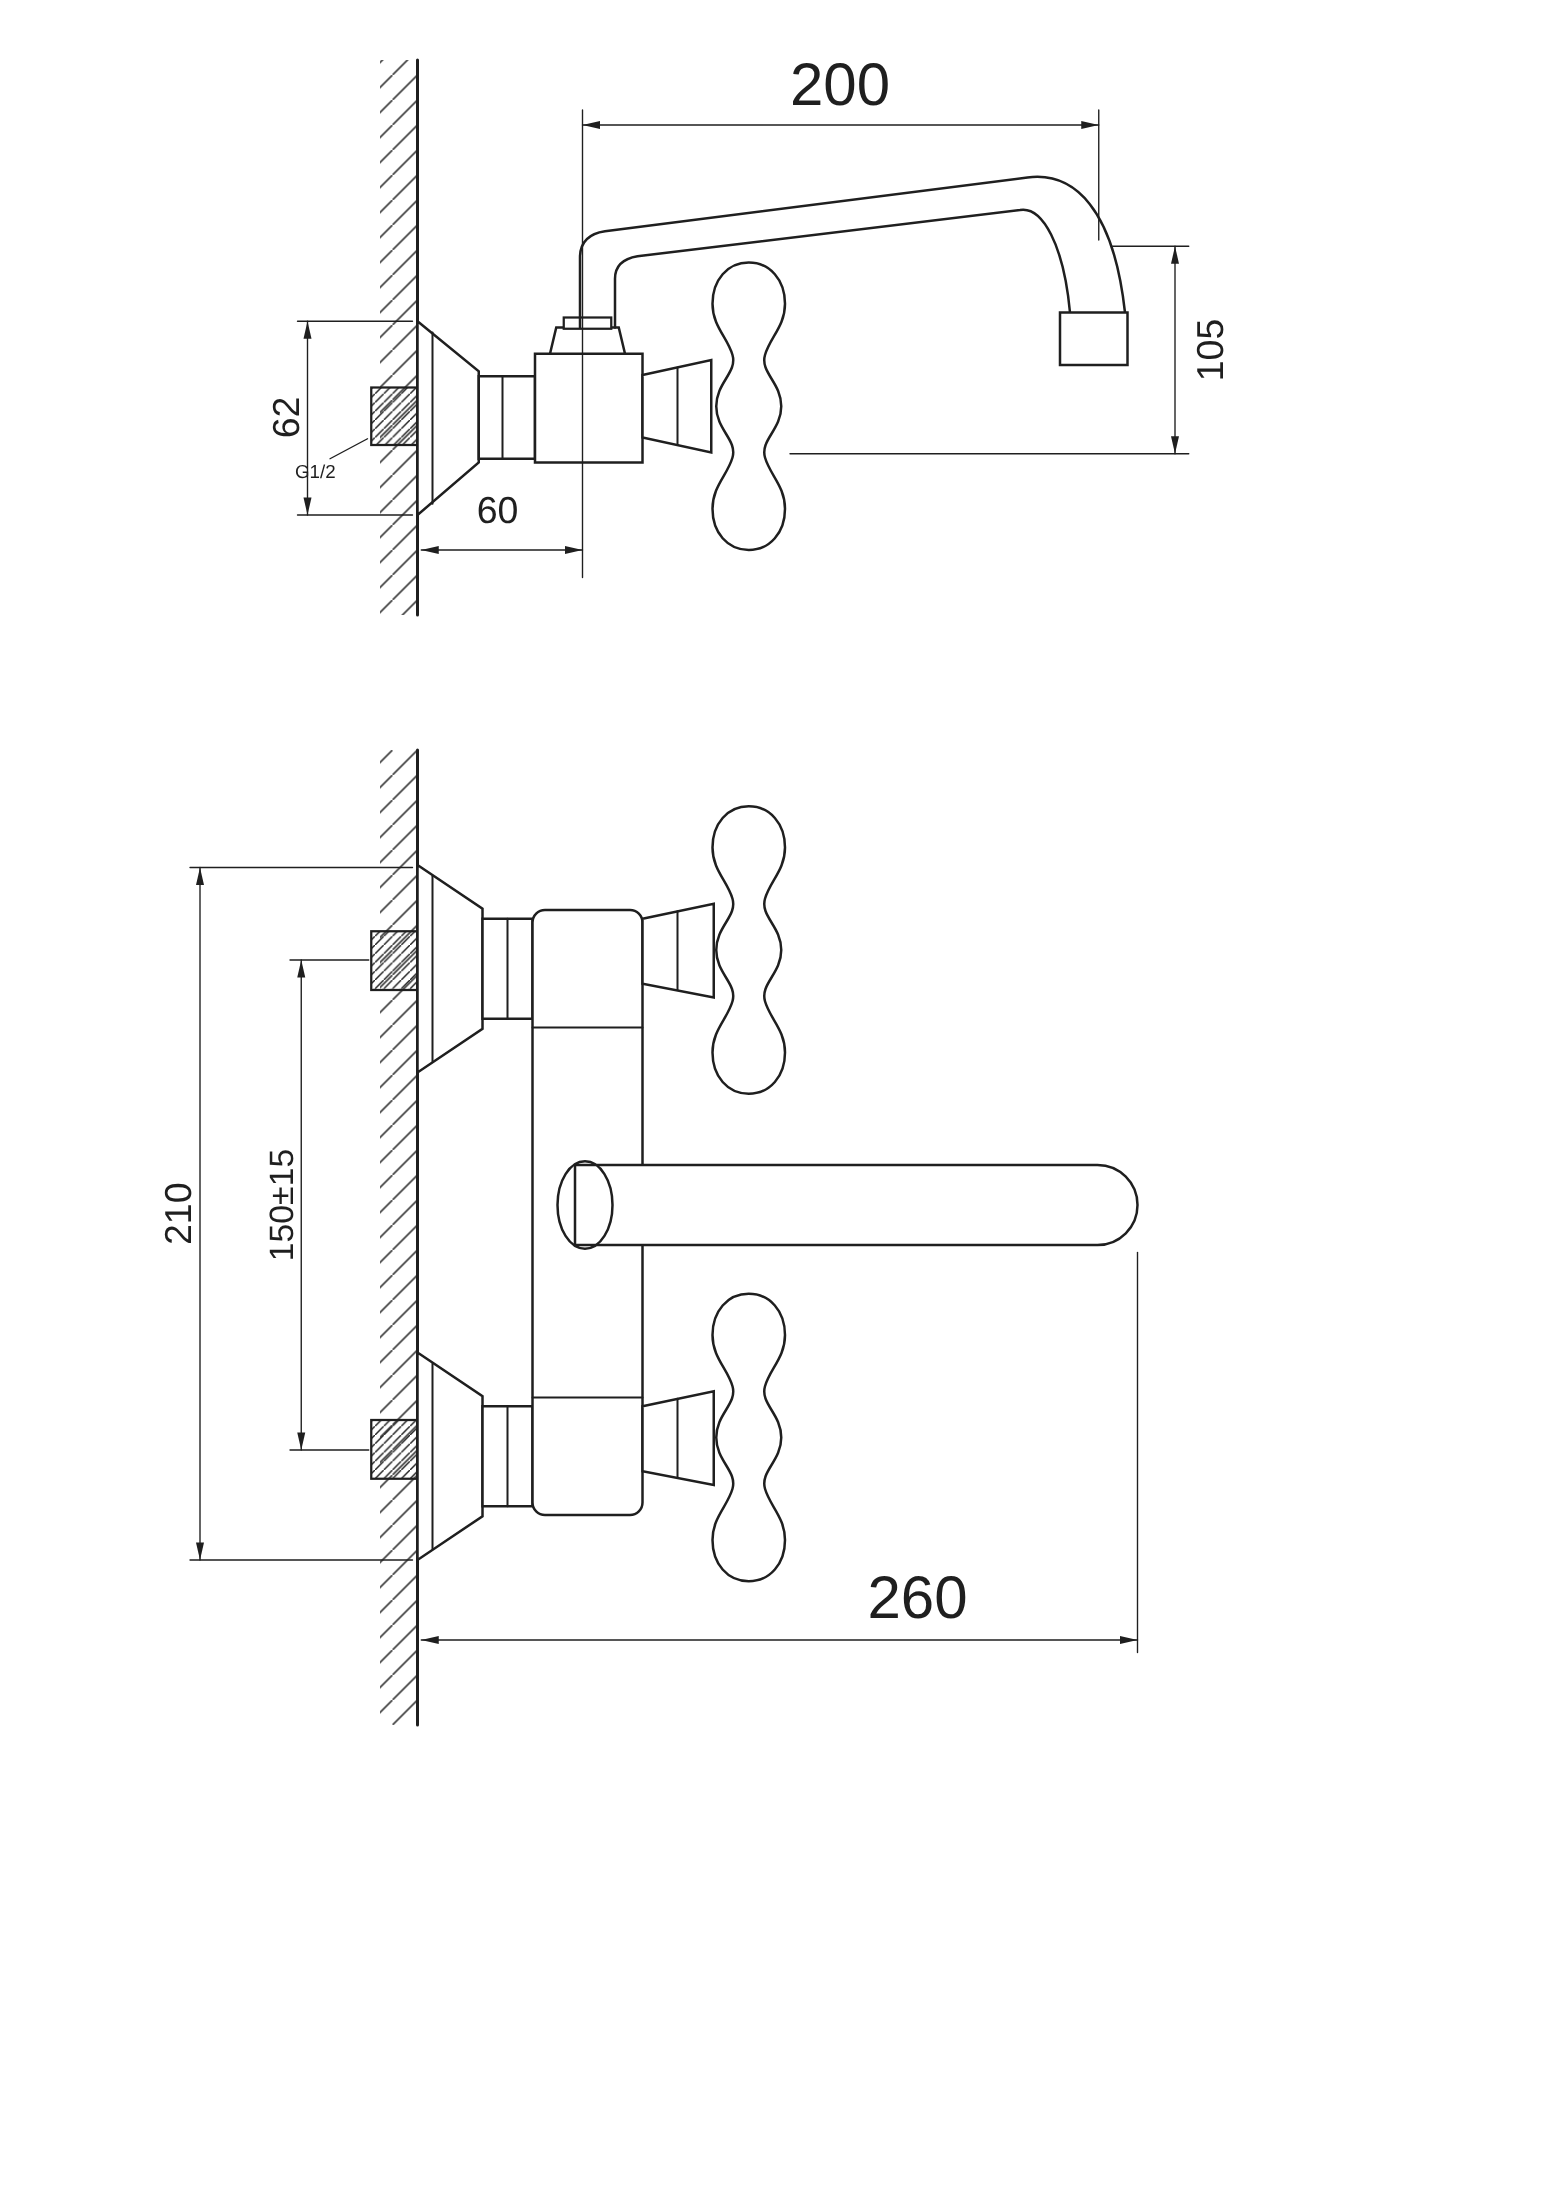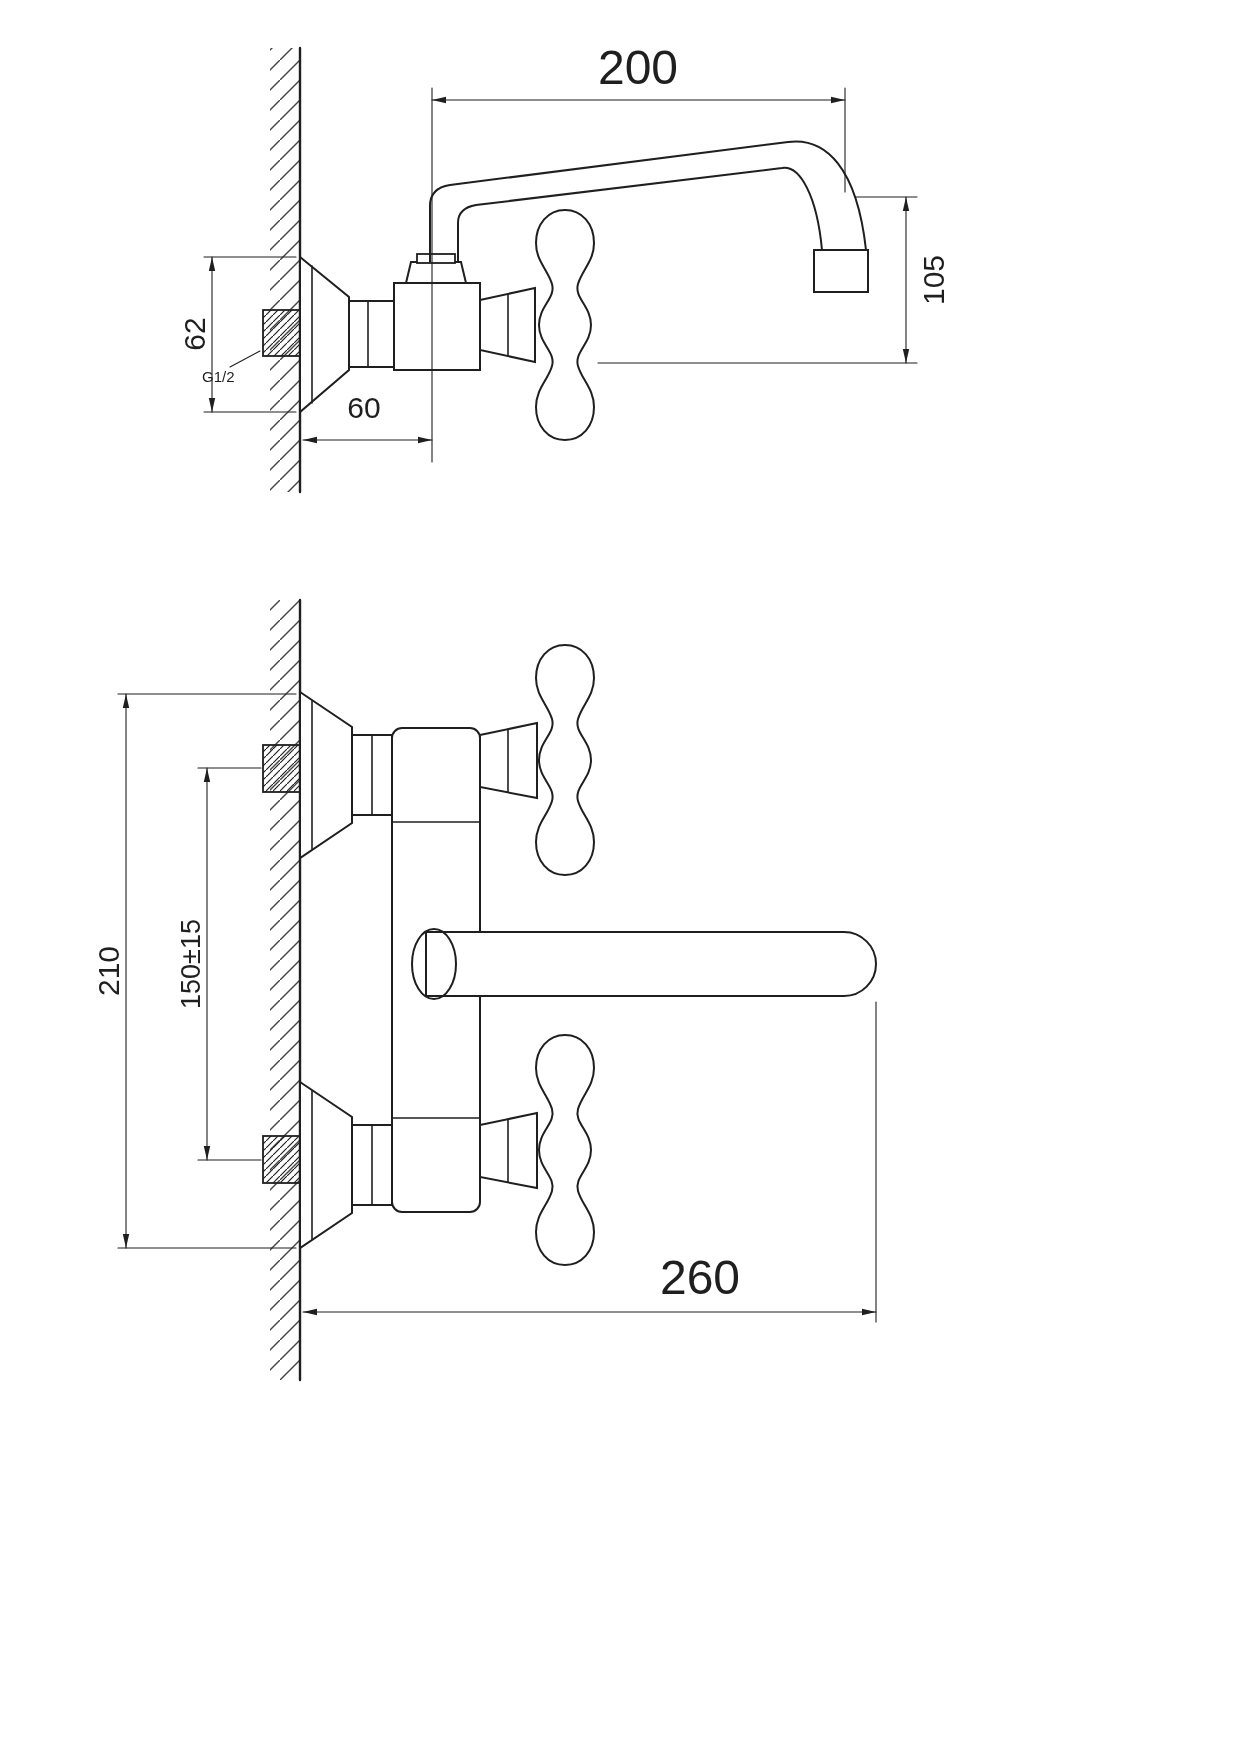--- a/index.html
+++ b/index.html
@@ -1,17 +1,17 @@
 <!DOCTYPE html>
 <html><head>
 <meta charset="utf-8">
 <style>
   html,body{margin:0;padding:0;background:#ffffff;}
   .page{width:1200px;height:1754px;background:#ffffff;position:relative;overflow:hidden;
-        font-family:"Liberation Sans", sans-serif;}
+        font-family:"Liberation Sans", sans-serif;margin-left:34px;}
   svg{display:block;}
   text{fill:#1f1f1f;font-family:"Liberation Sans", sans-serif;}
   .dimtext{font-size:30px;}
   .dimtext-big{font-size:48px;}
   .dimtext-small{font-size:27px;}
   .threadtext{font-size:15px;}
 </style>
 </head>
 <body>
 

